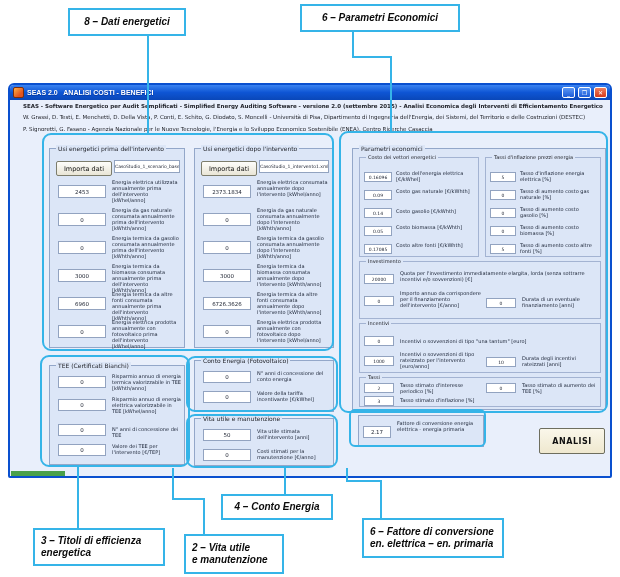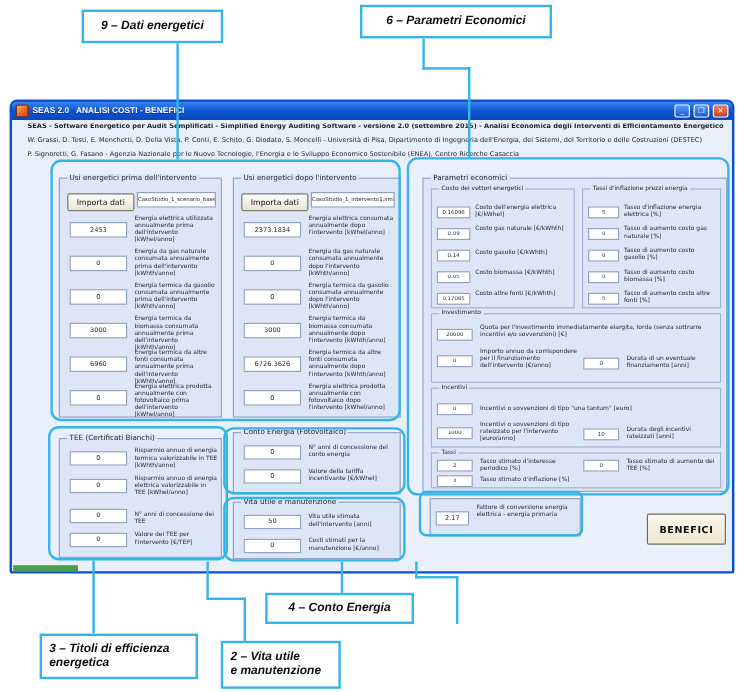--- a/index.html
+++ b/index.html
@@ -193,21 +193,21 @@
       <input class="fval" style="left: 8px; top: 10px; width: 48px; height: 12px;" readonly="" value="50">
       <span class="flbl" style="left:62px;top:9px;width:72px;">Vita utile stimata dell'intervento [anni]</span>
       <input class="fval" style="left: 8px; top: 30px; width: 48px; height: 12px;" readonly="" value="0">
       <span class="flbl" style="left:62px;top:29px;width:72px;">Costi stimati per la manutenzione [€/anno]</span>
     </div>
 
     <div class="panel" style="left:348px;top:330px;width:126px;height:32px;">
       <input class="fval" style="left: 4px; top: 10px; width: 28px; height: 12px;" readonly="" value="2.17">
       <span class="flbl" style="left:38px;top:4px;width:84px;">Fattore di conversione energia elettrica - energia primaria</span>
     </div>
-    <button class="calcola" style="left:529px;top:343px;width:66px;height:26px;">BENEFICI</button>
+    <button class="calcola" style="left:529px;top:343px;width:66px;height:26px;">ANALISI</button>
 
     <div class="greenstrip" style="left:1px;top:386px;width:54px;height:5px;"></div>
   </div>
 
   <div class="hl" style="left:42px;top:133px;width:292px;height:218px;"></div>
   <div class="hl" style="left:339px;top:131px;width:269px;height:282px;"></div>
   <div class="hl" style="left:40px;top:355px;width:150px;height:112px;"></div>
   <div class="hl" style="left:186px;top:356px;width:152px;height:56px;"></div>
   <div class="hl" style="left:186px;top:414px;width:152px;height:54px;"></div>
   <div class="hl" style="left:349px;top:409px;width:137px;height:38px;border-radius:6px;"></div>
@@ -218,21 +218,23 @@
   <div class="cline" style="left:390px;top:56px;width:2px;height:75px;"></div>
   <div class="cline" style="left:77px;top:467px;width:2px;height:61px;"></div>
   <div class="cline" style="left:284px;top:468px;width:2px;height:27px;"></div>
   <div class="cline" style="left:172px;top:468px;width:2px;height:32px;"></div>
   <div class="cline" style="left:172px;top:498px;width:33px;height:2px;"></div>
   <div class="cline" style="left:203px;top:498px;width:2px;height:37px;"></div>
   <div class="cline" style="left:346px;top:468px;width:2px;height:14px;"></div>
   <div class="cline" style="left:346px;top:480px;width:36px;height:2px;"></div>
   <div class="cline" style="left:380px;top:480px;width:2px;height:40px;"></div>
 
-  <div class="callout" style="left:68px;top:8px;width:118px;height:28px;">9 – Dati energetici</div>
+  <div class="callout" style="left:68px;top:8px;width:118px;height:28px;">8 – Dati energetici</div>
   <div class="callout" style="left:300px;top:4px;width:160px;height:28px;">6 – Parametri Economici</div>
   <div class="callout" style="left:33px;top:528px;width:132px;height:38px;justify-content:flex-start;">3  –  Titoli  di  efficienza
 energetica</div>
-  <div class="callout" style="left:221px;top:494px;width:124px;height:26px;">4 – Conto Energia</div>
+  <div class="callout" style="left:221px;top:494px;width:112px;height:26px;">4 – Conto Energia</div>
   <div class="callout" style="left:184px;top:534px;width:100px;height:40px;justify-content:flex-start;">2 – Vita utile
  e manutenzione</div>
+  <div class="callout" style="left:362px;top:518px;width:142px;height:40px;justify-content:flex-start;">6 – Fattore di conversione
+en. elettrica – en. primaria</div>
 
 </div>
 
 </body></html>

